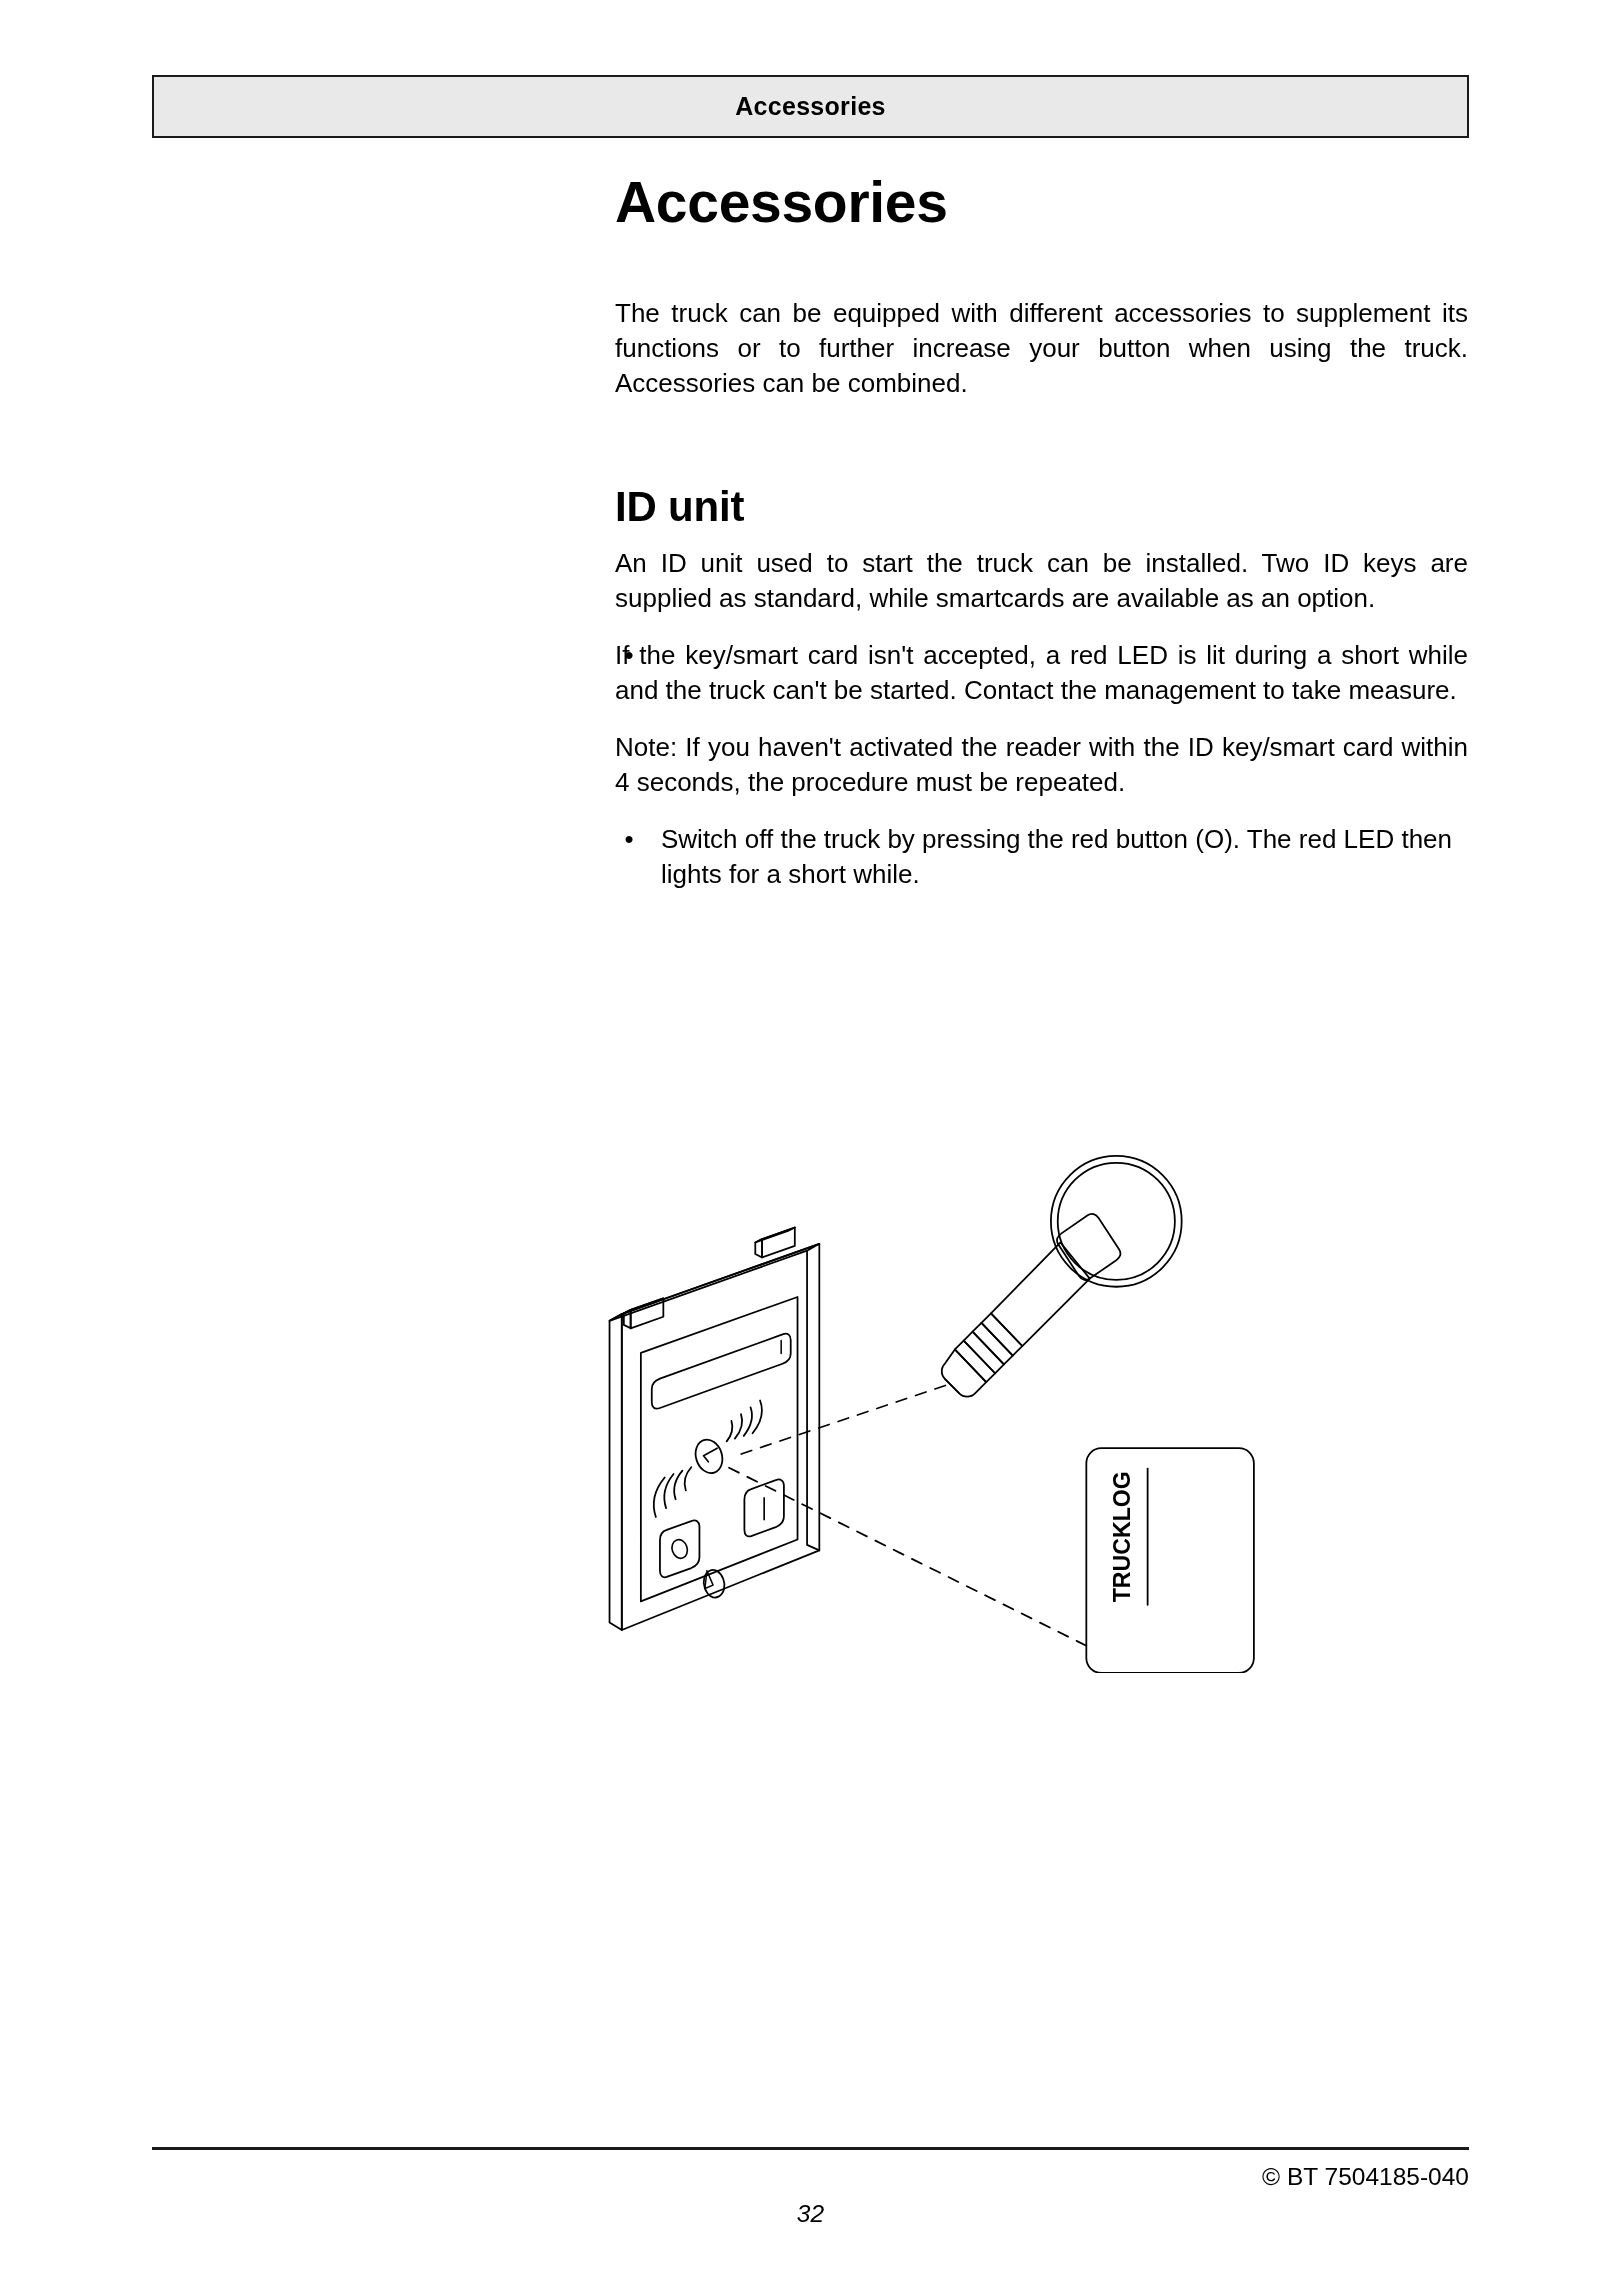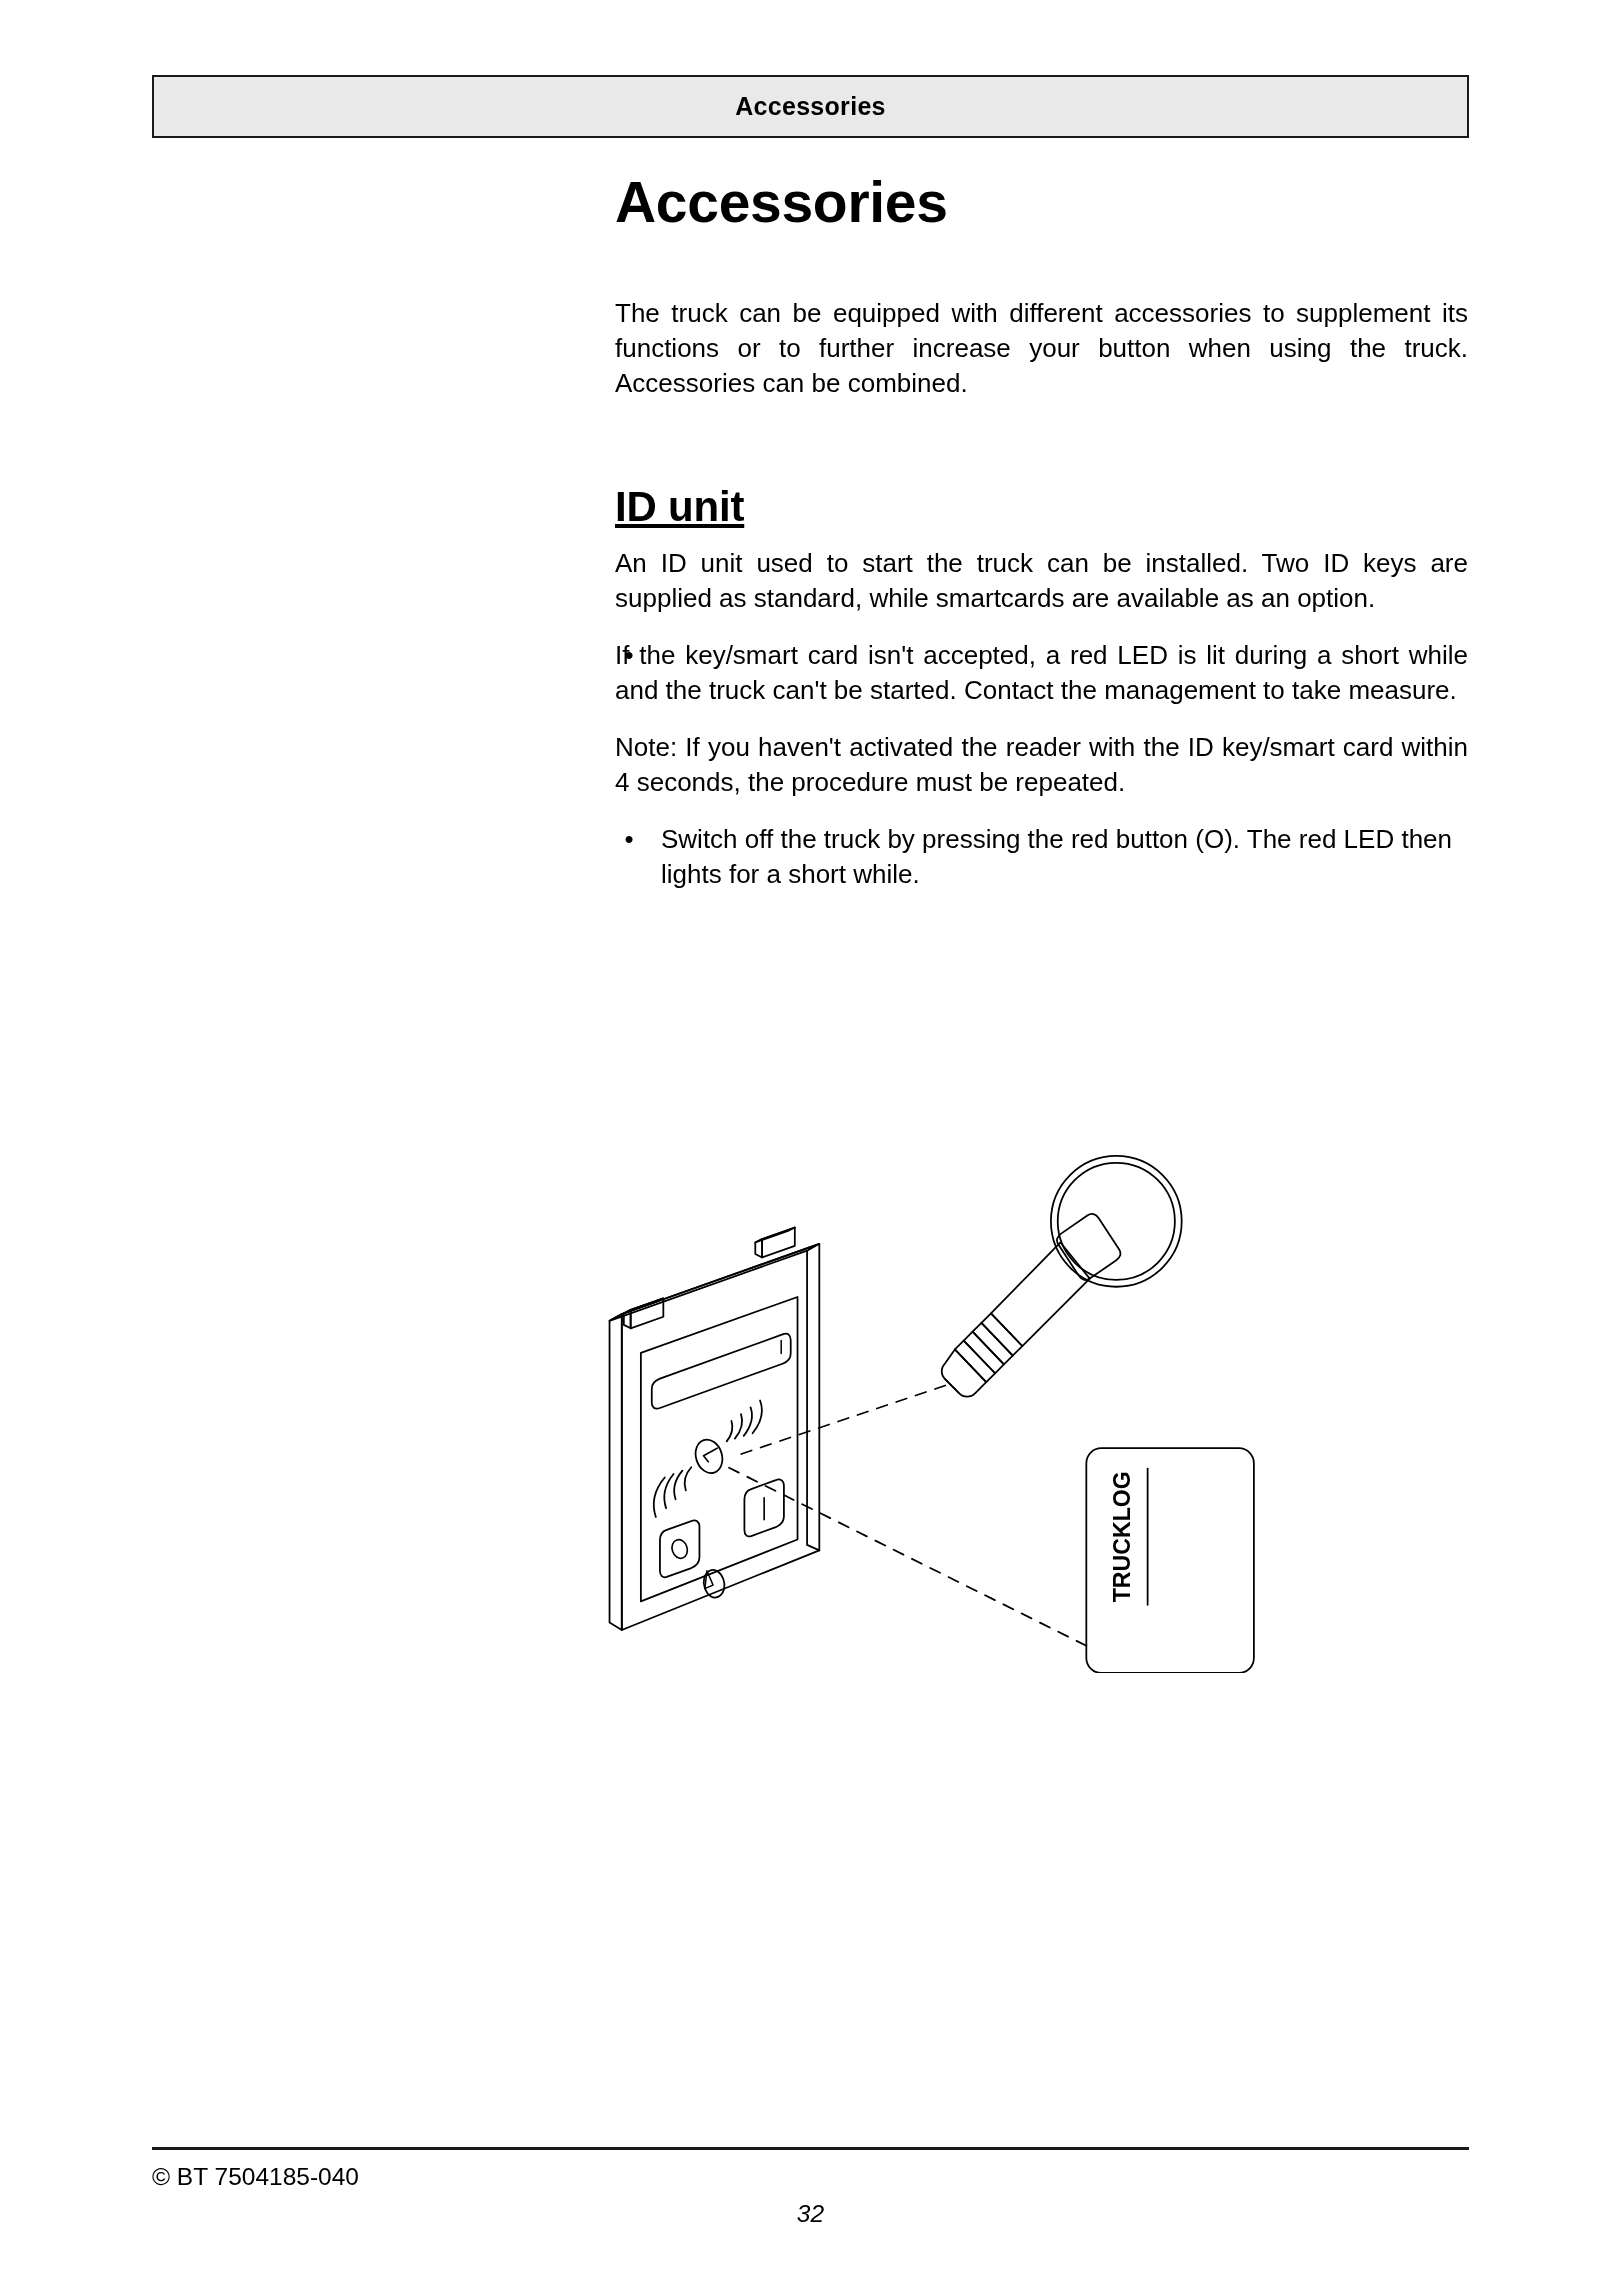--- a/index.html
+++ b/index.html
@@ -51,21 +51,20 @@
     letter-spacing: -0.3px;
     line-height: 1.0;
   }
 
   h2.section-title {
     font-size: 42px;
     font-weight: bold;
     margin: 0 0 17.7px 0;
     letter-spacing: -0.2px;
     line-height: 1.0;
-    text-decoration: underline;
   }
 
   p.body-text {
     font-size: 26px;
     line-height: 35px;
     margin: 0 0 22px 0;
     text-align: justify;
   }
 
   .spacer-before-section { height: 63px; }
@@ -110,21 +109,21 @@
     top: 2147px;
     width: 1317px;
     height: 0;
     border-top: 3.4px solid #1a1a1a;
   }
   .footer-text {
     position: absolute;
     left: 152px;
     top: 2159px;
     width: 1317px;
-    text-align: left;
+    text-align: right;
     font-size: 24.5px;
     line-height: 35px;
   }
   .footer-page {
     position: absolute;
     left: 152px;
     top: 2196px;
     width: 1317px;
     text-align: center;
     font-size: 24.5px;

